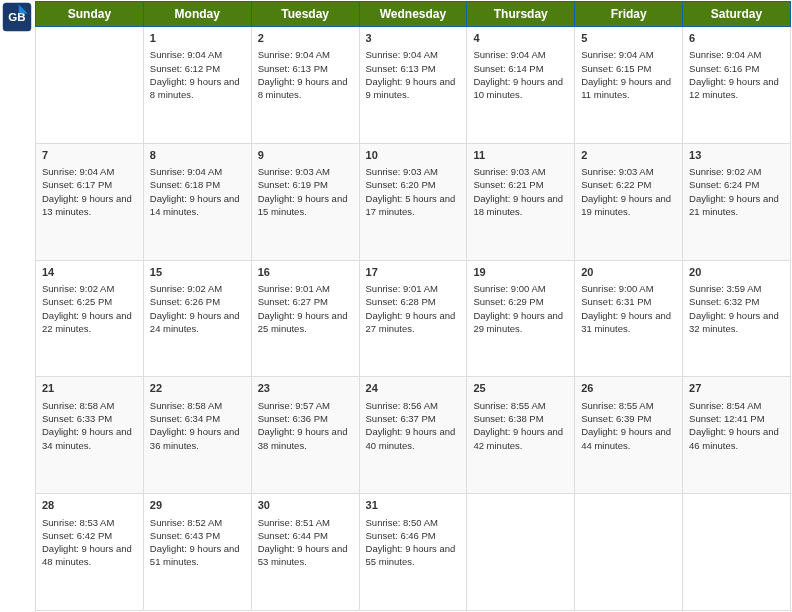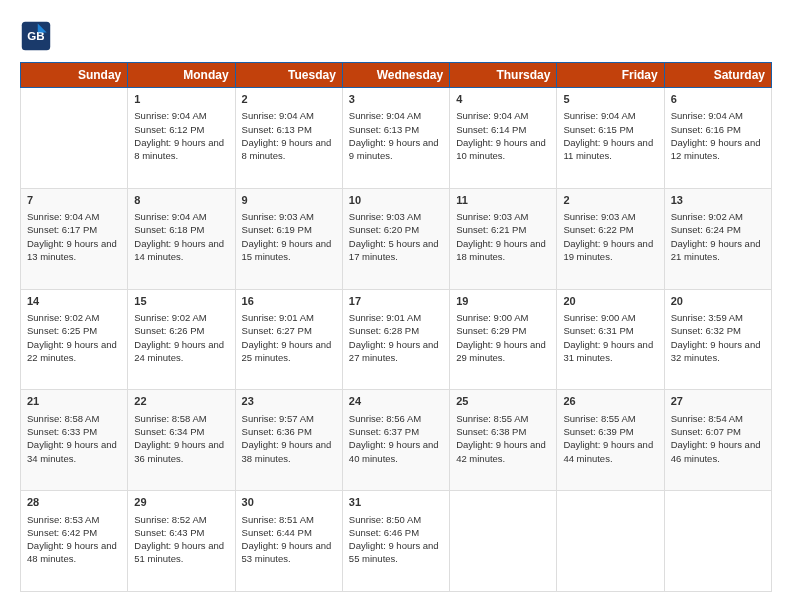--- a/index.html
+++ b/index.html
@@ -6,23 +6,23 @@
     body {
       font-family: Arial, sans-serif;
       background: #fff;
       width: 792px;
       height: 612px;
       overflow: hidden;
     }
     .page {
       width: 792px;
       height: 612px;
-      padding: 20px;
+      padding: 1px;
       display: flex;
-      flex-direction: column;
+      flex-direction: row;
     }
     .header {
       display: flex;
       justify-content: space-between;
       align-items: flex-start;
       margin-bottom: 10px;
     }
     .logo {
       display: flex;
       align-items: center;
@@ -53,26 +53,26 @@
     .location {
       font-size: 14px;
       color: #555;
     }
     .calendar-table {
       width: 100%;
       border-collapse: collapse;
       flex: 1;
     }
     .calendar-table th {
-      background-color: #c2410c;
+      background-color: #4d7c0f;
       color: white;
       font-size: 12px;
       font-weight: bold;
       padding: 5px 6px;
-      text-align: right;
+      text-align: center;
       border: 1px solid #1a5fa8;
     }
     .calendar-table td {
       vertical-align: top;
       border: 1px solid #ddd;
       padding: 4px 6px;
       width: calc(100% / 7);
       background: #fff;
       font-size: 9.5px;
       color: #333;
@@ -155,21 +155,21 @@
           <td><span class="day-num">20</span><span>Sunrise: 9:00 AM</span><br><span>Sunset: 6:31 PM</span><br><span>Daylight: 9 hours and 31 minutes.</span></td>
           <td><span class="day-num">20</span><span>Sunrise: 3:59 AM</span><br><span>Sunset: 6:32 PM</span><br><span>Daylight: 9 hours and 32 minutes.</span></td>
         </tr>
         <tr>
           <td><span class="day-num">21</span><span>Sunrise: 8:58 AM</span><br><span>Sunset: 6:33 PM</span><br><span>Daylight: 9 hours and 34 minutes.</span></td>
           <td><span class="day-num">22</span><span>Sunrise: 8:58 AM</span><br><span>Sunset: 6:34 PM</span><br><span>Daylight: 9 hours and 36 minutes.</span></td>
           <td><span class="day-num">23</span><span>Sunrise: 9:57 AM</span><br><span>Sunset: 6:36 PM</span><br><span>Daylight: 9 hours and 38 minutes.</span></td>
           <td><span class="day-num">24</span><span>Sunrise: 8:56 AM</span><br><span>Sunset: 6:37 PM</span><br><span>Daylight: 9 hours and 40 minutes.</span></td>
           <td><span class="day-num">25</span><span>Sunrise: 8:55 AM</span><br><span>Sunset: 6:38 PM</span><br><span>Daylight: 9 hours and 42 minutes.</span></td>
           <td><span class="day-num">26</span><span>Sunrise: 8:55 AM</span><br><span>Sunset: 6:39 PM</span><br><span>Daylight: 9 hours and 44 minutes.</span></td>
-          <td><span class="day-num">27</span><span>Sunrise: 8:54 AM</span><br><span>Sunset: 6:07 PM</span><br><span>Daylight: 9 hours and 46 minutes.</span></td>
+          <td><span class="day-num">27</span><span>Sunrise: 8:54 AM</span><br><span>Sunset: 12:41 PM</span><br><span>Daylight: 9 hours and 46 minutes.</span></td>
         </tr>
         <tr>
           <td><span class="day-num">28</span><span>Sunrise: 8:53 AM</span><br><span>Sunset: 6:42 PM</span><br><span>Daylight: 9 hours and 48 minutes.</span></td>
           <td><span class="day-num">29</span><span>Sunrise: 8:52 AM</span><br><span>Sunset: 6:43 PM</span><br><span>Daylight: 9 hours and 51 minutes.</span></td>
           <td><span class="day-num">30</span><span>Sunrise: 8:51 AM</span><br><span>Sunset: 6:44 PM</span><br><span>Daylight: 9 hours and 53 minutes.</span></td>
           <td><span class="day-num">31</span><span>Sunrise: 8:50 AM</span><br><span>Sunset: 6:46 PM</span><br><span>Daylight: 9 hours and 55 minutes.</span></td>
           <td class="empty-cell"></td>
           <td class="empty-cell"></td>
           <td class="empty-cell"></td>
         </tr>

